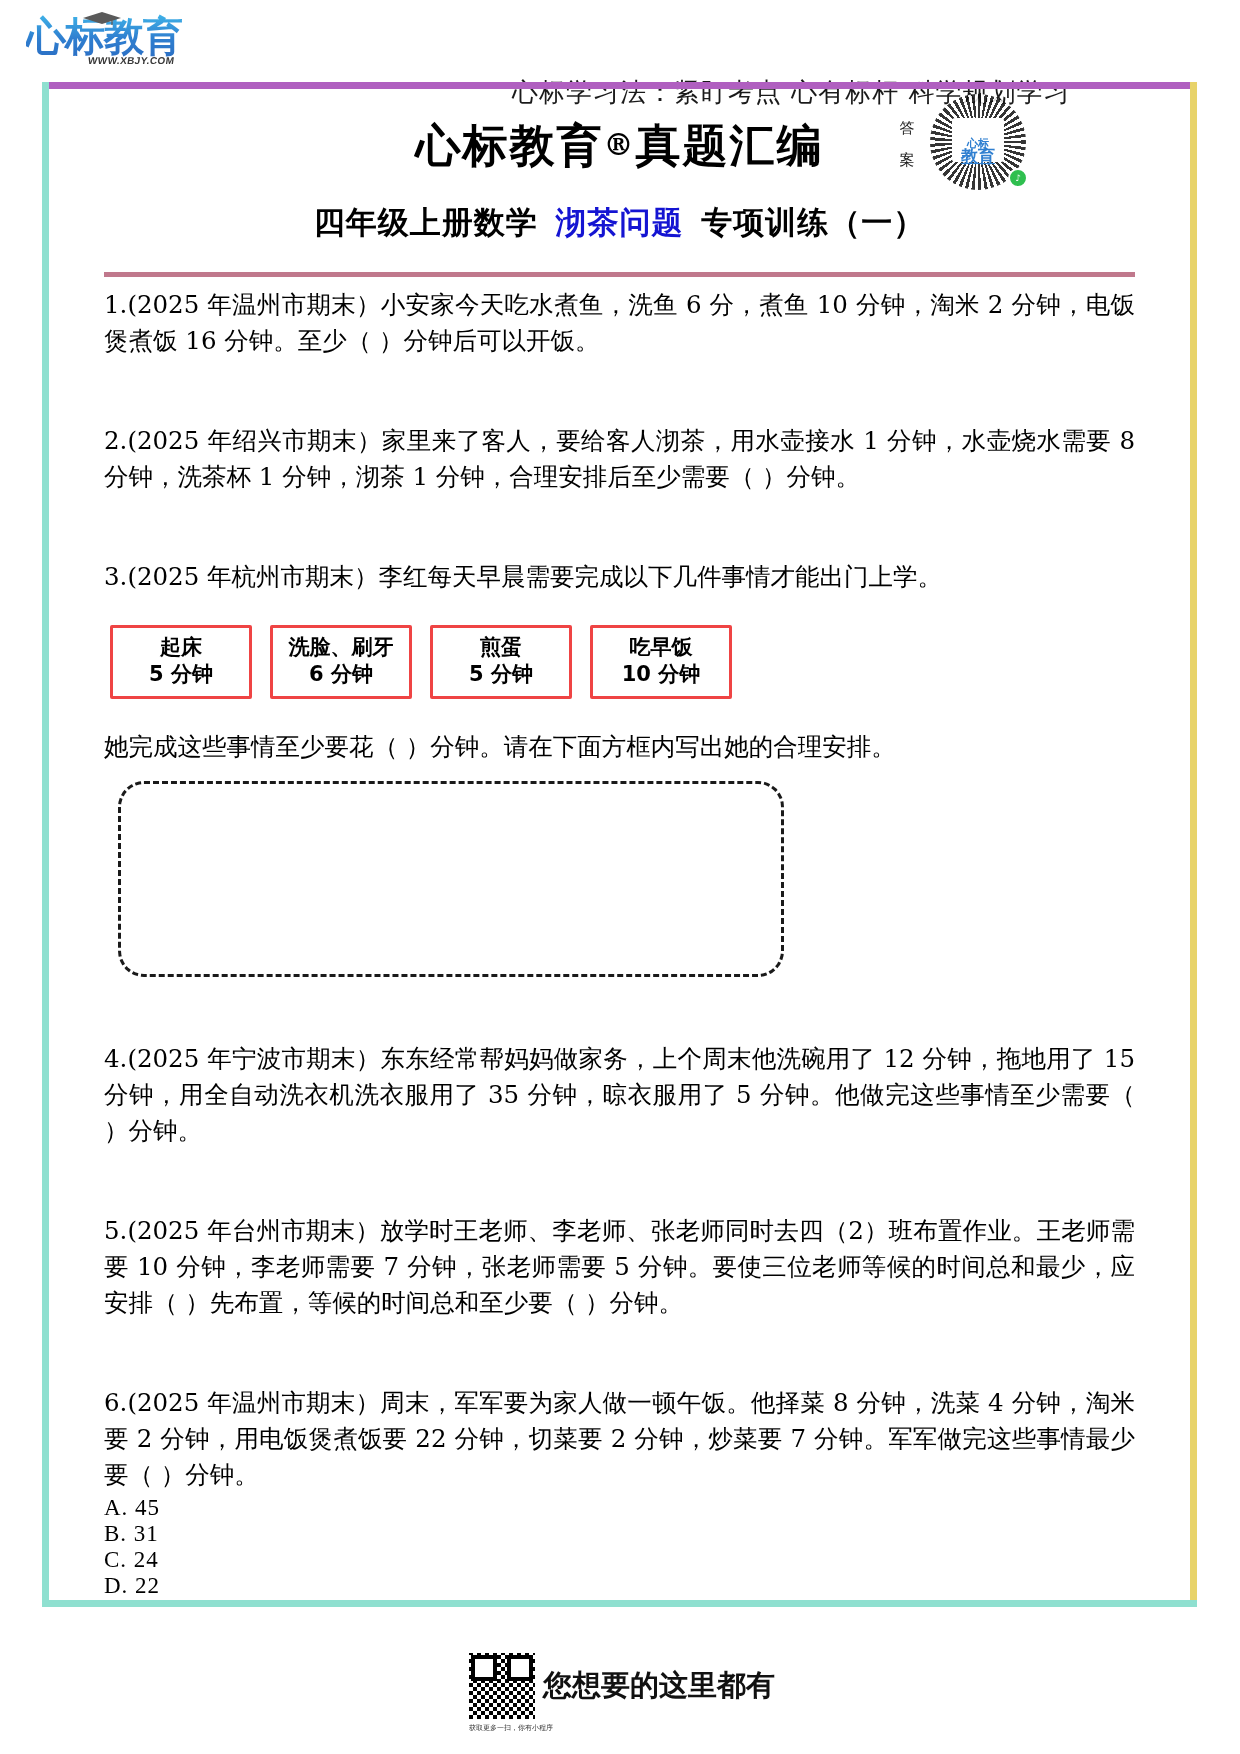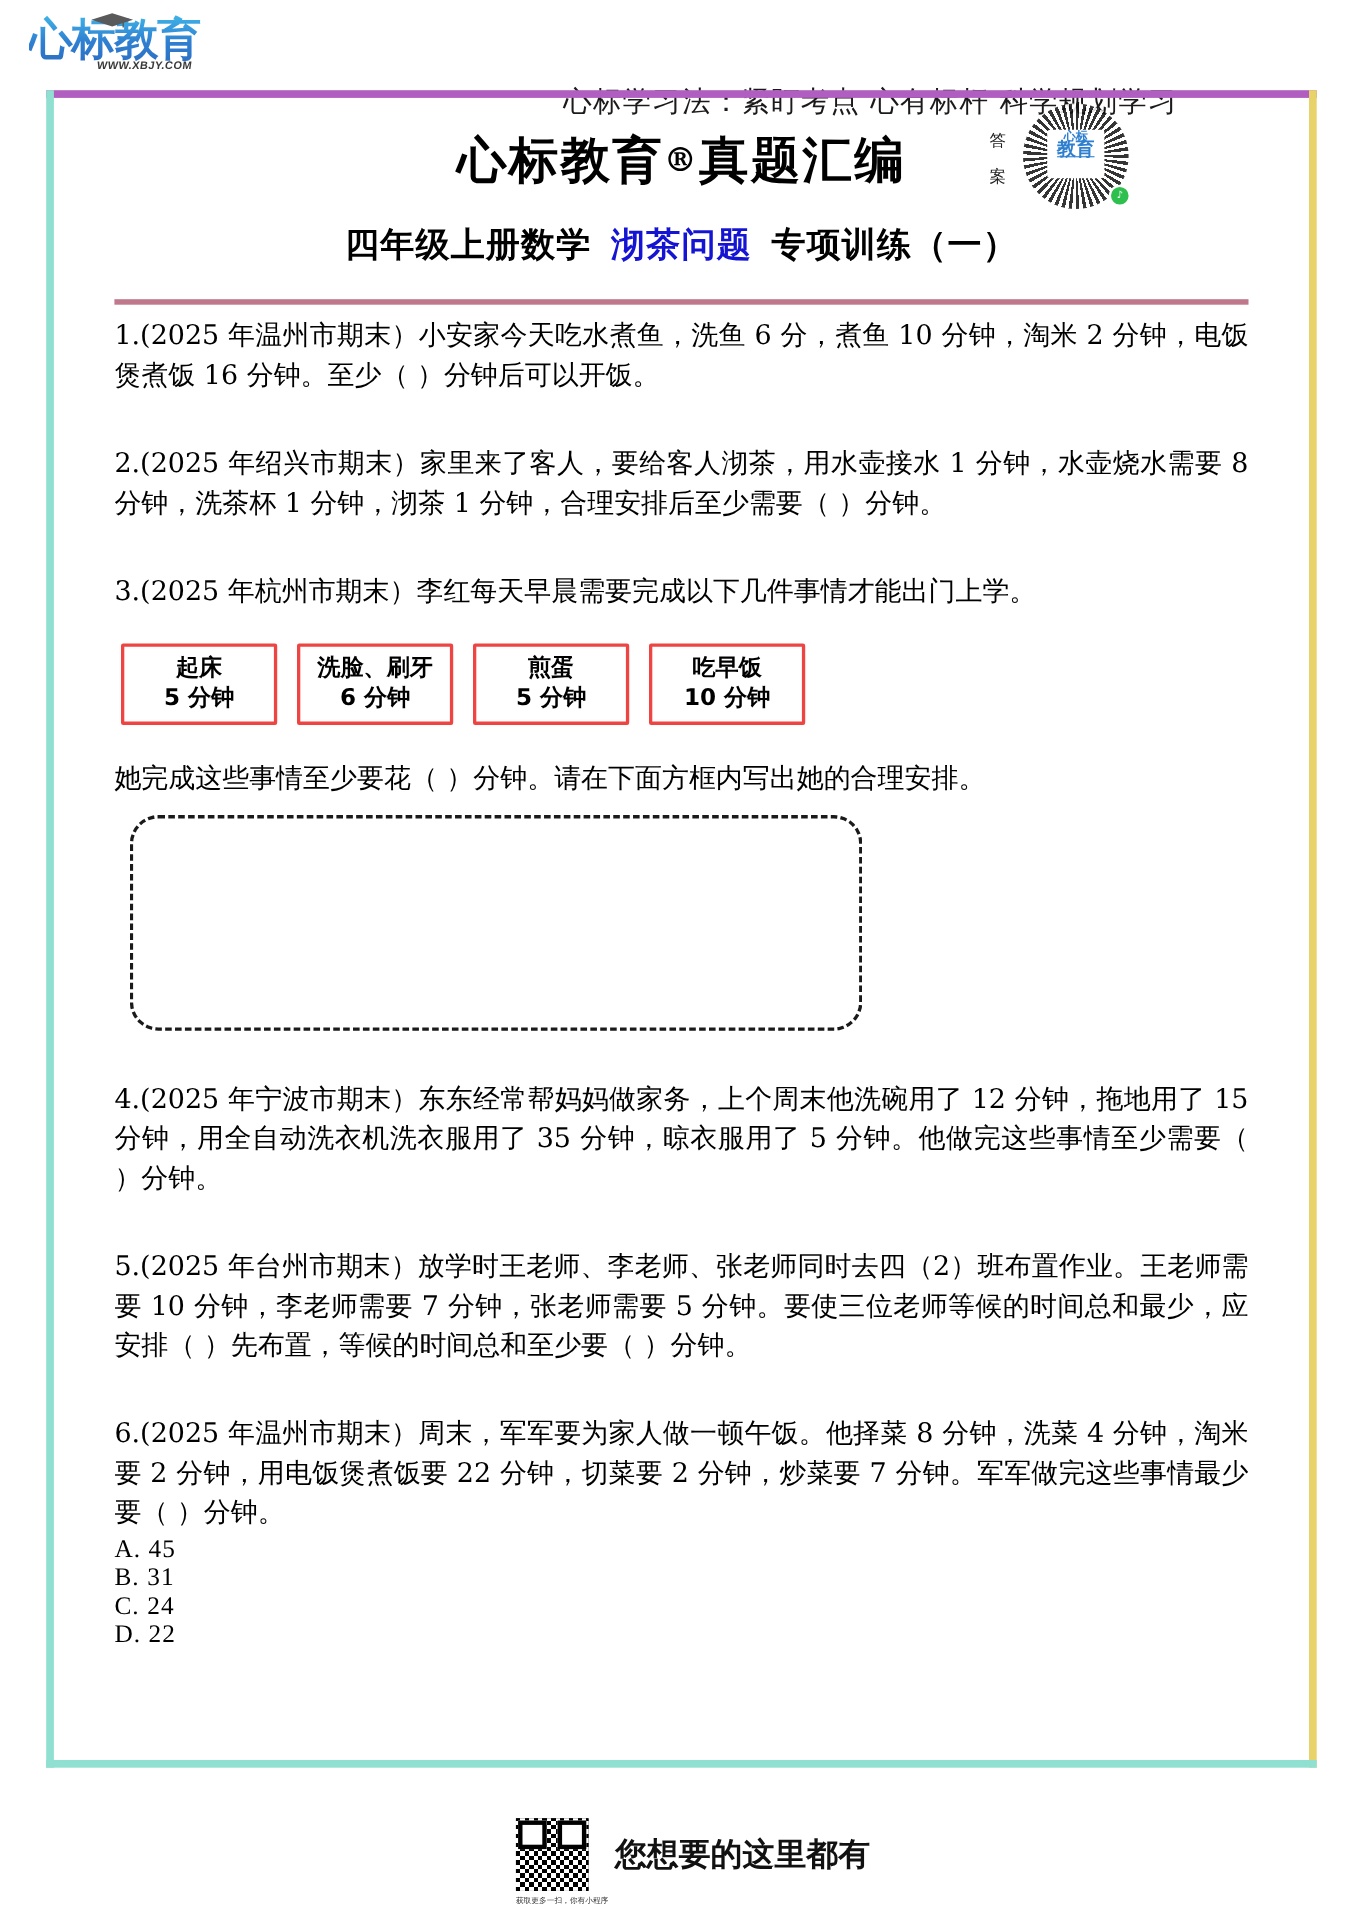--- a/index.html
+++ b/index.html
@@ -132,21 +132,21 @@
     opacity: 0.85;
   }
   .qr-badge .qr-center {
     position: absolute;
     left: 22px; top: 24px;
     width: 52px; height: 44px;
     background: #fff;
     border-radius: 3px;
     display: flex;
     align-items: center;
-    justify-content: flex-start;
+    justify-content: flex-end;
     flex-direction: column;
   }
   .qr-badge .qr-brand1 {
     font-family: "DejaVu Sans", sans-serif;
     font-size: 11px; font-weight: bold; color: #2f7fd0; line-height: 12px;
   }
   .qr-badge .qr-brand2 {
     font-family: "DejaVu Sans", sans-serif;
     font-size: 17px; font-weight: bold; color: #2f7fd0; line-height: 12px; text-decoration: underline;
   }
@@ -179,21 +179,21 @@
     width: 1031px;
   }
   .q {
     font-size: 24.5px;
     line-height: 36px;
     color: #000;
     font-family: "DejaVu Serif", serif;
     text-align: justify;
   }
   .q-gap-1 { margin-top: 0px; }
-  .q-gap { margin-top: 44px; }
+  .q-gap { margin-top: 64px; }
 
   
   .task-row {
     display: flex;
     gap: 18px;
     margin-top: 30px;
     padding-left: 6px;
   }
   .task-box {
     border: 3px solid #ef4444;
@@ -259,21 +259,21 @@
     color: #111;
     white-space: nowrap;
   }
   .footer-qr {
     width: 66px; height: 66px;
     background:
       repeating-linear-gradient(90deg,#000 0 4px,#fff 4px 8px),
       repeating-linear-gradient(0deg,#000 0 4px,#fff 4px 8px);
     background-blend-mode: difference;
     position: relative;
-    margin: 0 20px;
+    margin: 0 4px;
   }
   .footer-qr::before, .footer-qr::after {
     content: "";
     position: absolute;
     width: 18px; height: 18px;
     border: 4px solid #000;
     background: #fff;
   }
   .footer-qr::before { left: 2px; top: 2px; }
   .footer-qr::after  { right: 2px; top: 2px; }

